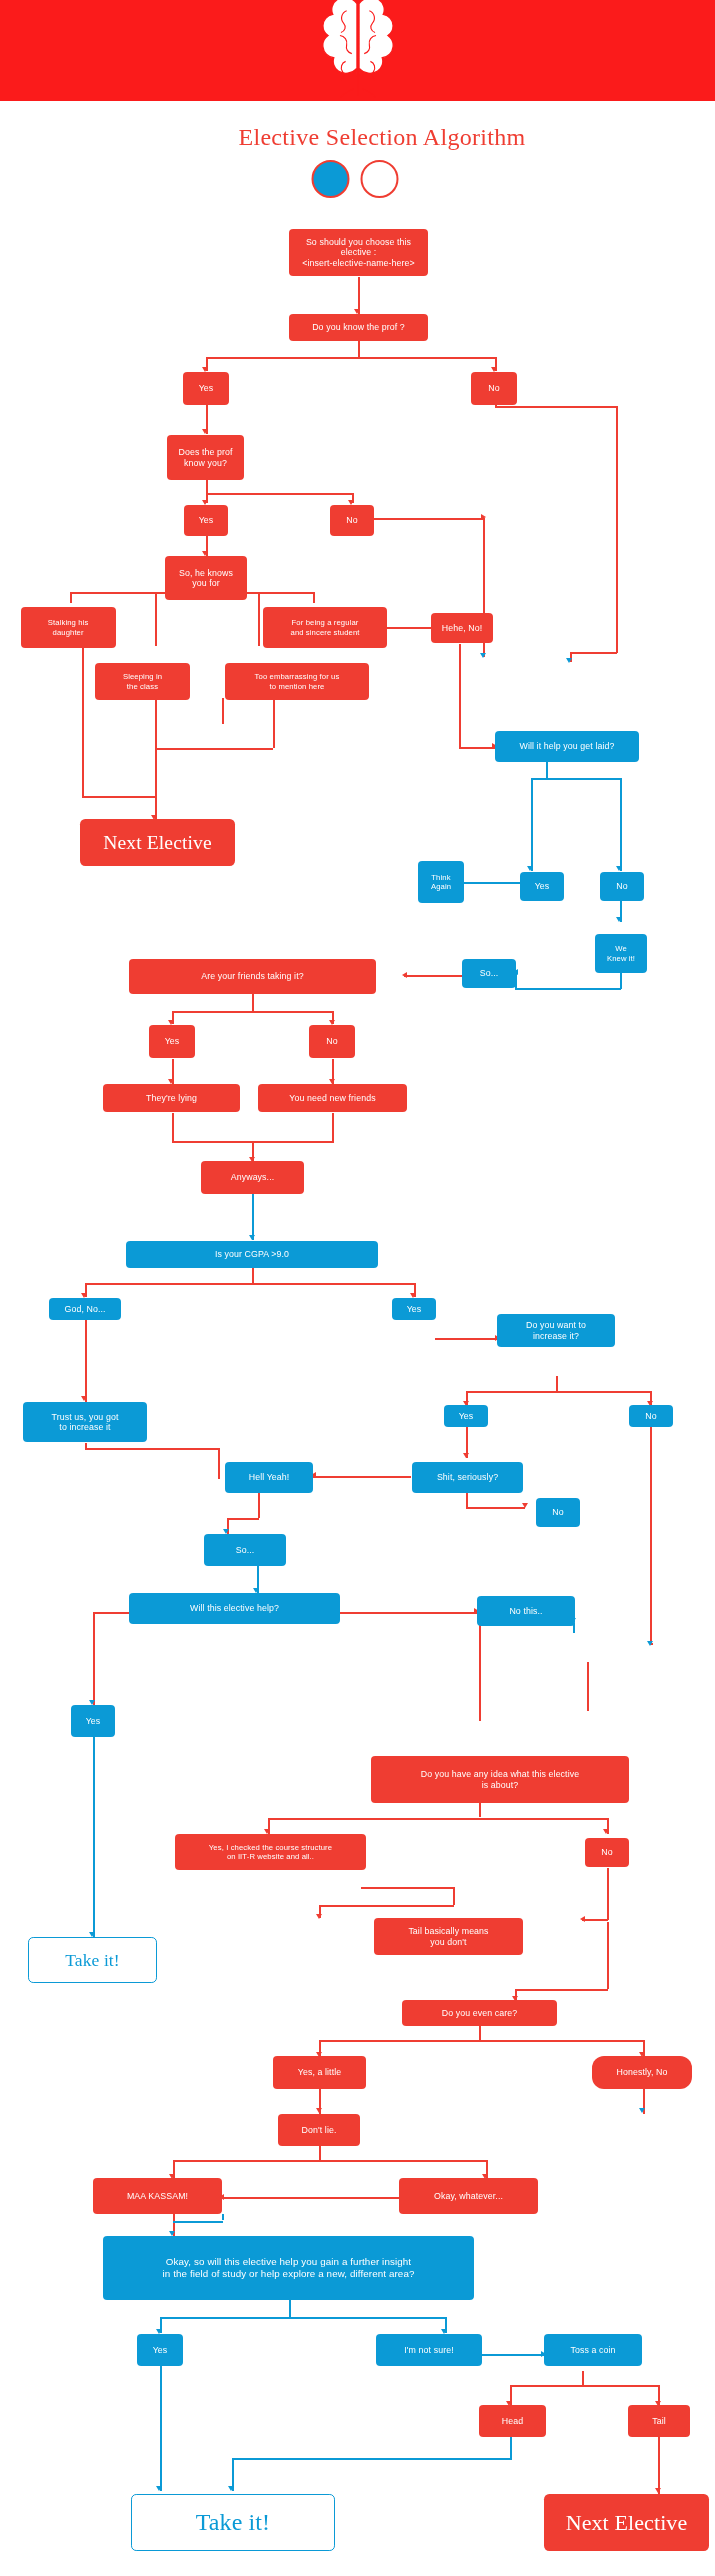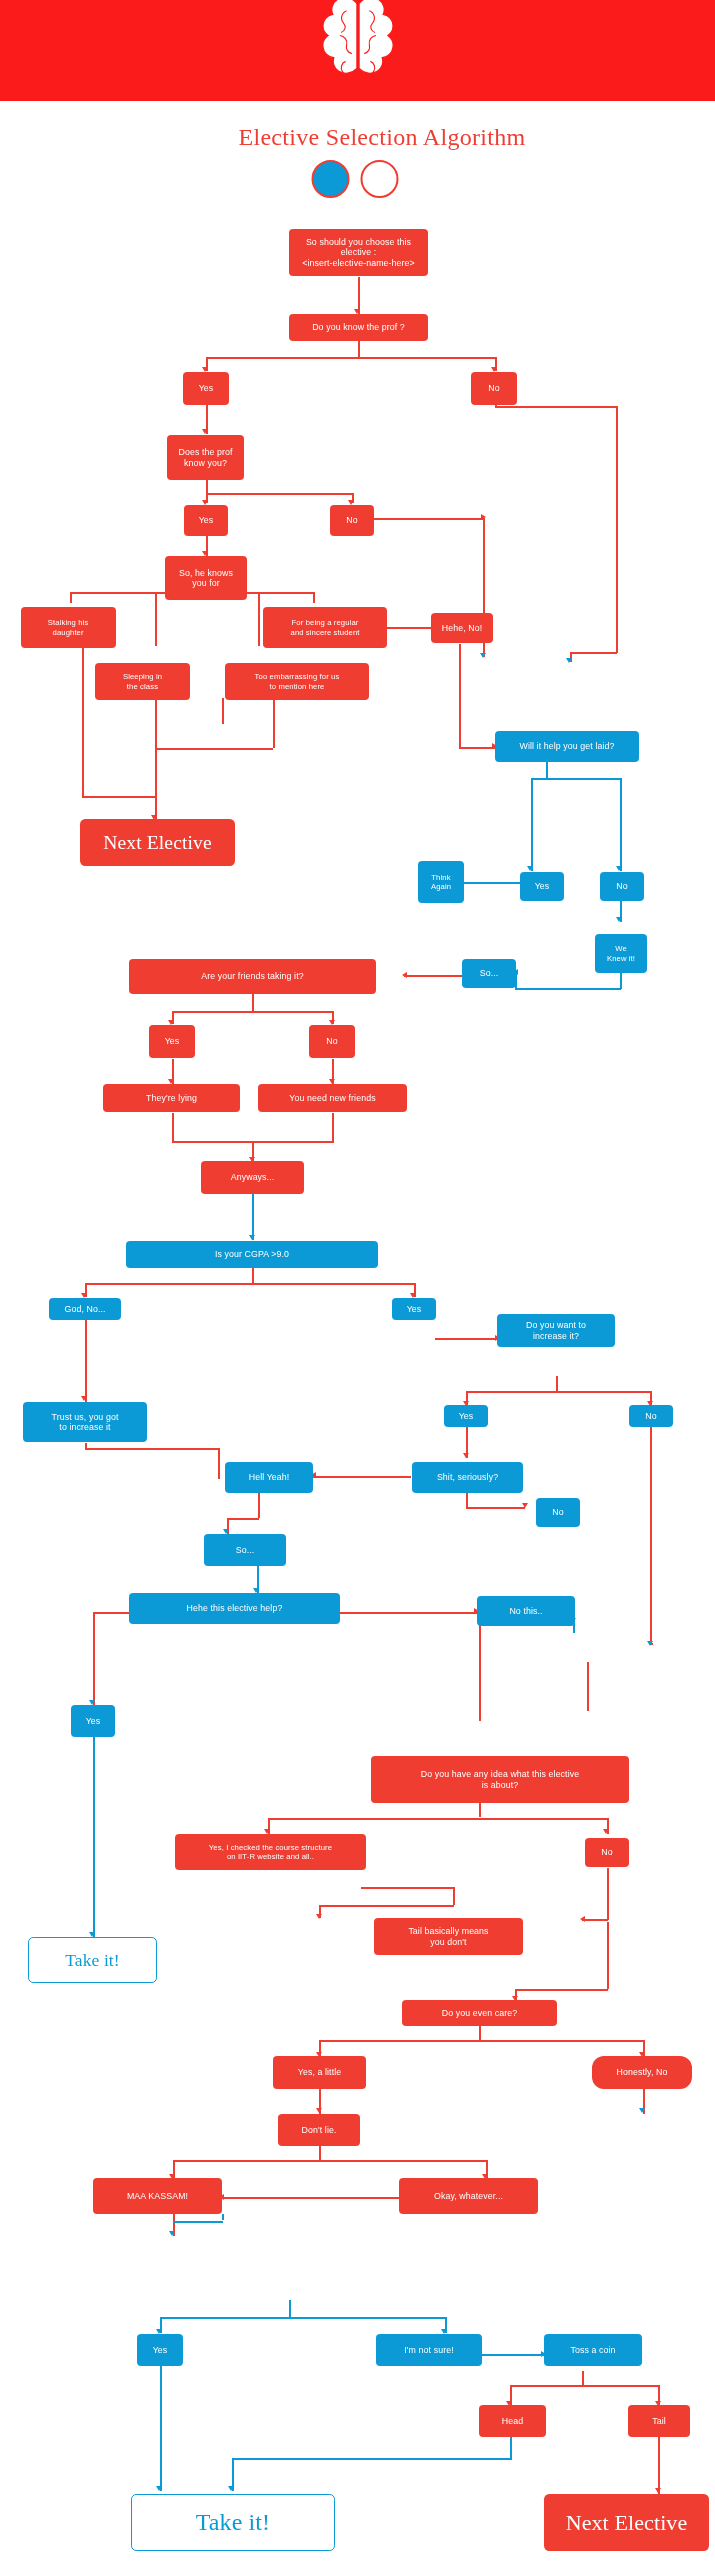--- a/index.html
+++ b/index.html
@@ -431,21 +431,21 @@
   <div class="node blue" style="left:629px; top:1405px; width:44px; height:21.6px;">No</div>
 
   <div class="node blue" style="left:225px; top:1462px; width:88px; height:31px;">Hell Yeah!</div>
 
   <div class="node blue" style="left:412px; top:1462px; width:111px; height:31px;">Shit, seriously?</div>
 
   <div class="node blue" style="left:536px; top:1498px; width:44px; height:29px;">No</div>
 
   <div class="node blue" style="left:204px; top:1534px; width:82px; height:32px;">So...</div>
 
-  <div class="node blue" style="left:129px; top:1593px; width:211px; height:31px;">Hehe this elective help?</div>
+  <div class="node blue" style="left:129px; top:1593px; width:211px; height:31px;">Will this elective help?</div>
 
   <div class="node blue" style="left:477px; top:1596px; width:98px; height:30px;">No this..</div>
 
   <div class="node blue" style="left:71px; top:1705px; width:44px; height:32px;">Yes</div>
 
   <div class="node red" style="left:371px; top:1756px; width:258px; height:47px; white-space:pre-line;">Do you have any idea what this elective
 is about?</div>
 
   <div class="node red small" style="left:175px; top:1834px; width:191px; height:36px; white-space:pre-line;">Yes, I checked the course structure
 on IIT-R website and all..</div>
@@ -463,20 +463,22 @@
 
   <div class="node red" style="left:592px; top:2056px; width:100px; height:33px;border-radius:12px;">Honestly, No</div>
 
   <div class="node red" style="left:278px; top:2114px; width:82px; height:32px;">Don't lie.</div>
 
 
   <div class="node red" style="left:93px; top:2178px; width:129px; height:36px;">MAA KASSAM!</div>
 
   <div class="node red" style="left:399px; top:2178px; width:139px; height:36px;">Okay, whatever...</div>
 
+  <div class="node blue" style="left:103px; top:2236px; width:371px; height:64px; white-space:pre-line; font-size:9.8px;">Okay, so will this elective help you gain a further insight
+in the field of study or help explore a new,  different area?</div>
 
   <div class="node blue" style="left:137px; top:2334px; width:46px; height:32px;">Yes</div>
 
   <div class="node blue" style="left:376px; top:2334px; width:106px; height:32px;">I'm not sure!</div>
 
   <div class="node blue" style="left:544px; top:2334px; width:98px; height:32px;text-align:right;">Toss a coin</div>
 
   <div class="node red" style="left:479px; top:2405px; width:67px; height:32px;">Head</div>
 
   <div class="node red" style="left:628px; top:2405px; width:62px; height:32px;">Tail</div>

